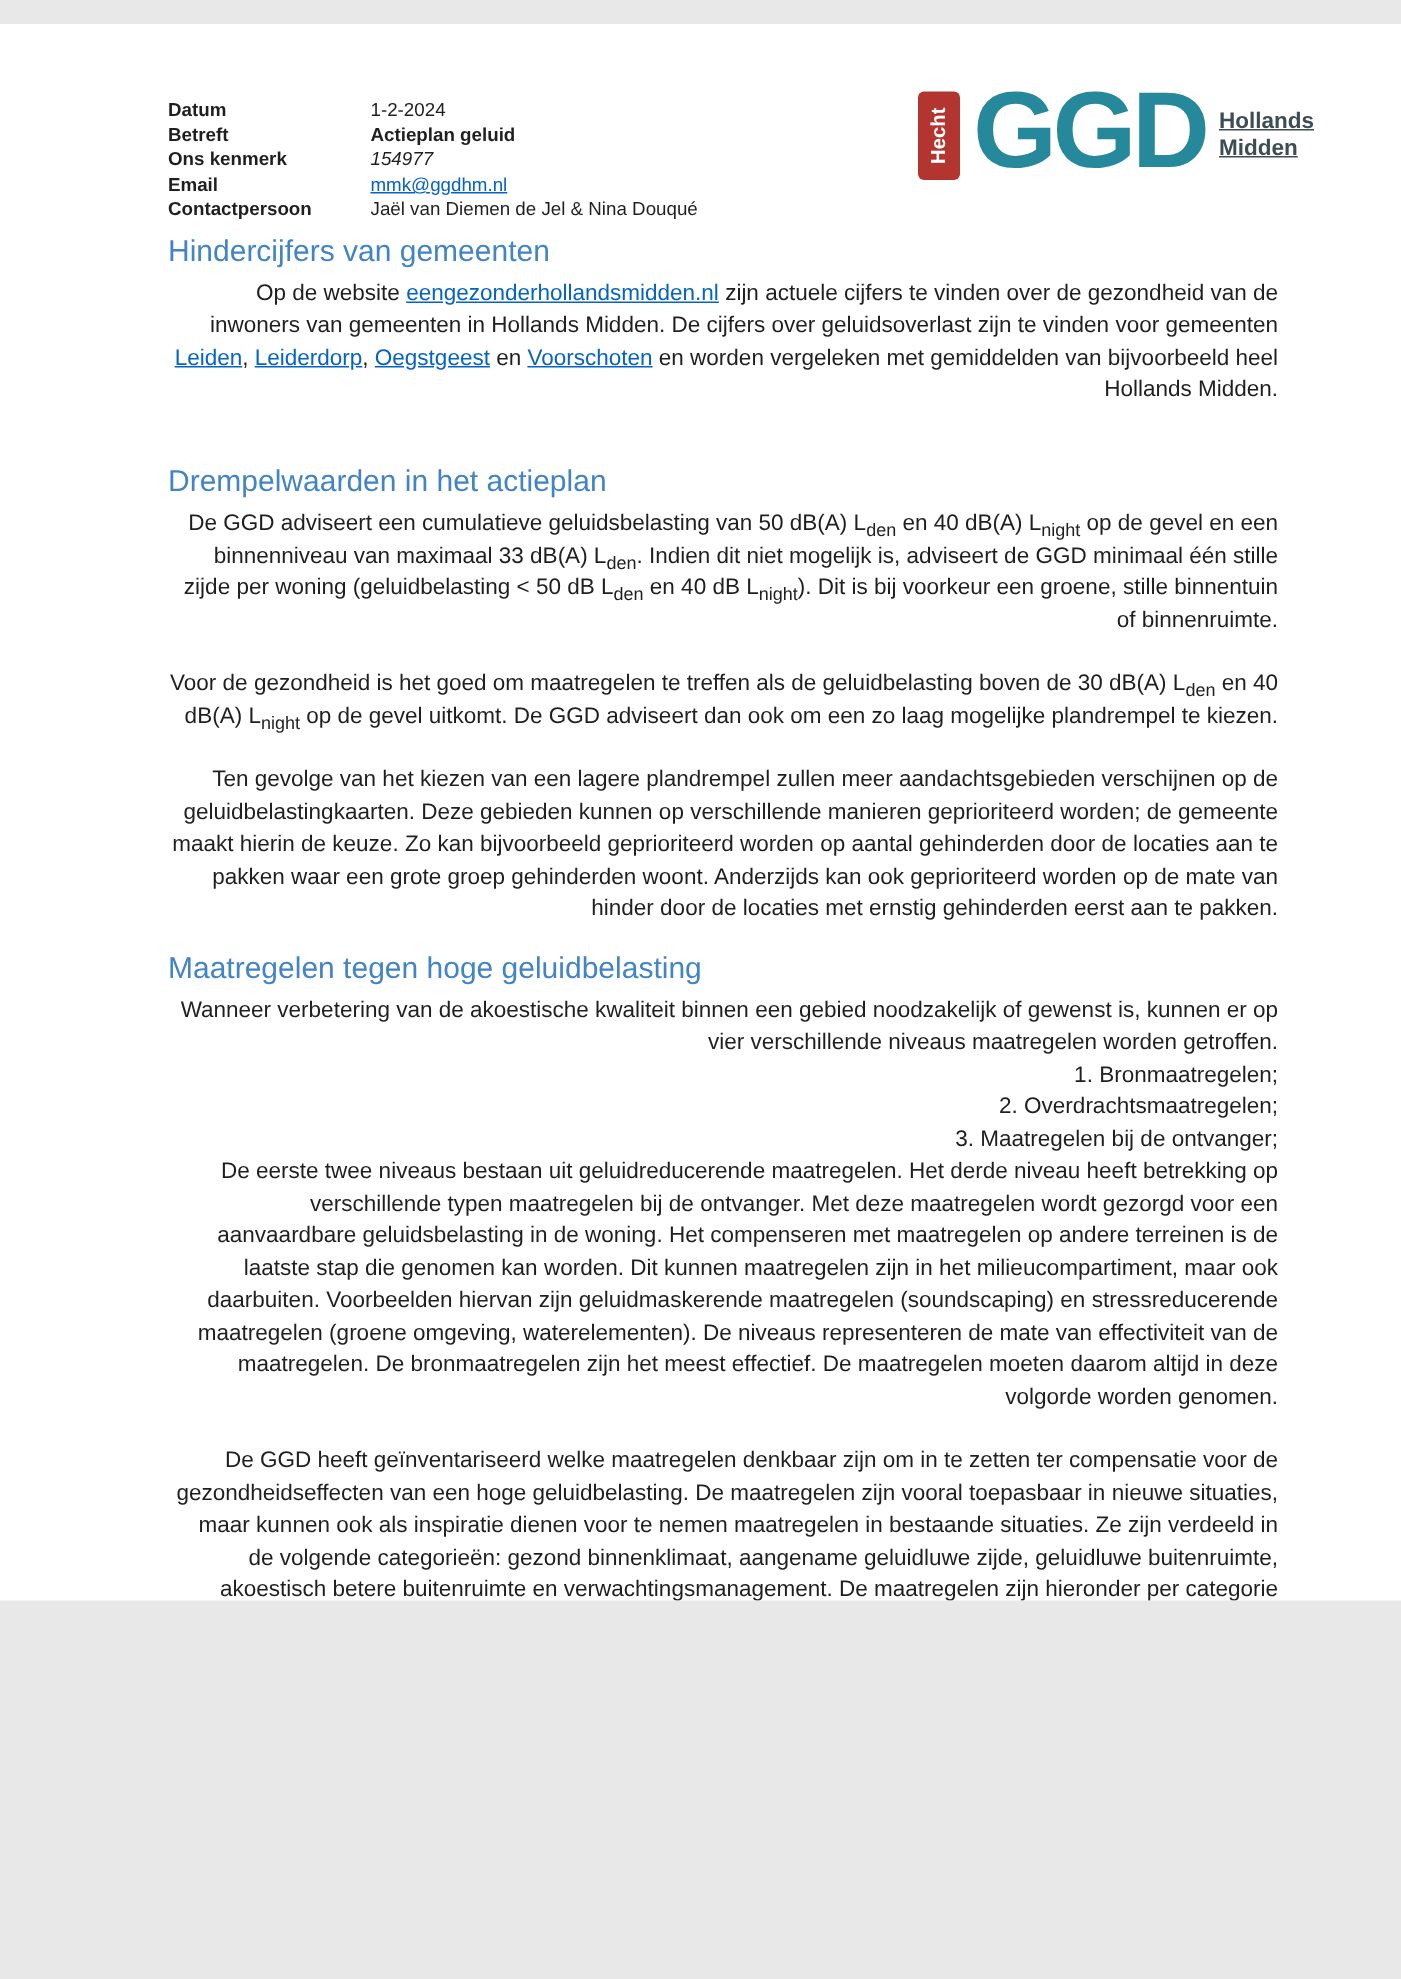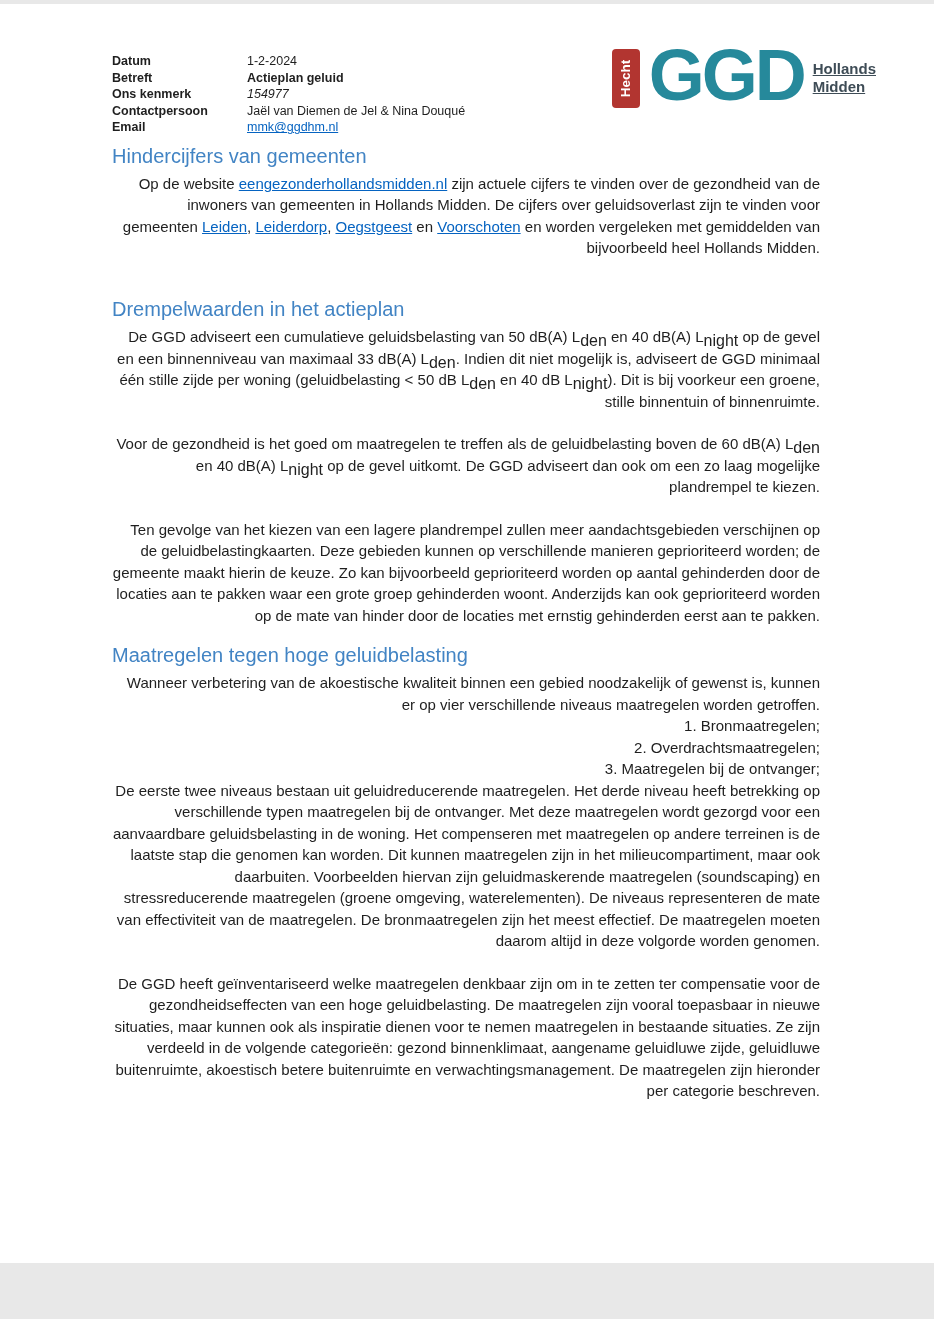--- a/index.html
+++ b/index.html
@@ -8,23 +8,23 @@
     --body-ink:#1f1f1f;
     --logo-red:#B23530;
     --logo-teal:#26899B;
     --logo-gray:#3E4C56;
   }
   *{box-sizing:border-box;}
   html,body{margin:0;padding:0;background:#e8e8e8;}
   body{font-family:"Liberation Sans",sans-serif;}
   .page{
     position:relative;
-    width:934px;height:1259px;
+    width:934px;height:1051px;
     background:#ffffff;
-    margin:4px auto;
+    margin:16px auto;
     overflow:hidden;
   }
   
   .header{
     display:flex;
     justify-content:space-between;
     align-items:flex-start;
     padding:49px 58px 0 112px;
   }
   .meta-block{min-width:400px;}
@@ -52,37 +52,37 @@
     margin-top:-2px;
   }
   .logo-region{
     font-size:15px;line-height:18px;
     color:var(--logo-gray);
     font-weight:bold;
     margin-top:11px;
     text-decoration:underline;
   }
   
-  .main{padding:9px 114px 0 112px;}
+  .main{padding:9px 82px 0 112px;}
   .doc-section{overflow:hidden;margin:0;}
   .section-heading{
     font-size:20px;line-height:22px;
     font-weight:400;
     color:var(--heading-blue);
     margin:0 0 6px;
   }
   .doc-paragraph, .doc-line{
     margin:0;
     font-size:15px;line-height:21.5px;
     color:var(--body-ink);
     text-align:right;
   }
   .doc-paragraph{margin-bottom:21px;}
   .doc-paragraph:last-child, .doc-line:last-child{margin-bottom:0;}
-  sub{font-size:16px;line-height:0;}
+  sub{font-size:12px;line-height:0;}
   a.hyperlink{color:var(--link-blue);text-decoration:underline;cursor:pointer;}
 </style>
 </head>
 <body>
 
 <div class="page">
 
   <div class="header">
     <div class="meta-block">
         <div class="meta-row">
@@ -91,26 +91,26 @@
         </div>
         <div class="meta-row">
           <span class="meta-label">Betreft</span>
           <span class="meta-value bold">Actieplan geluid</span>
         </div>
         <div class="meta-row">
           <span class="meta-label">Ons kenmerk</span>
           <span class="meta-value italic">154977</span>
         </div>
         <div class="meta-row">
+          <span class="meta-label">Email</span>
+          <a href="#" class="meta-value link">mmk@ggdhm.nl</a>
+        </div>
+        <div class="meta-row">
           <span class="meta-label">Contactpersoon</span>
           <span class="meta-value normal">Jaël van Diemen de Jel &amp; Nina Douqué</span>
-        </div>
-        <div class="meta-row">
-          <span class="meta-label">Email</span>
-          <a href="#" class="meta-value link">mmk@ggdhm.nl</a>
         </div>
       </div>
 
     <div class="logo">
       <div class="logo-hecht">
         <span>Hecht</span>
       </div>
       <div class="logo-ggd">GGD</div>
       <div class="logo-region">
         <div>Hollands</div>
@@ -120,21 +120,21 @@
   </div>
 
   <div class="main">
       <section class="doc-section" style="margin-top: 0px;">
         <h2 class="section-heading">Hindercijfers van gemeenten</h2>
         <p class="doc-paragraph"><span>Op de website </span><a href="#" class="hyperlink">eengezonderhollandsmidden.nl</a><span> zijn actuele cijfers te vinden over de gezondheid van de inwoners van gemeenten in Hollands Midden. De cijfers over geluidsoverlast zijn te vinden voor gemeenten </span><a href="#" class="hyperlink">Leiden</a><span>, </span><a href="#" class="hyperlink">Leiderdorp</a><span>, </span><a href="#" class="hyperlink">Oegstgeest</a><span> en </span><a href="#" class="hyperlink">Voorschoten</a><span> en worden vergeleken met gemiddelden van bijvoorbeeld heel Hollands Midden.</span></p>
       </section>
       <section class="doc-section" style="margin-top: 39.5px;">
         <h2 class="section-heading">Drempelwaarden in het actieplan</h2>
         <p class="doc-paragraph"><span>De GGD adviseert een cumulatieve geluidsbelasting van 50 dB(A) L</span><sub>den</sub><span> en 40 dB(A) L</span><sub>night</sub><span> op de gevel en een binnenniveau van maximaal 33 dB(A) L</span><sub>den</sub><span>. Indien dit niet mogelijk is, adviseert de GGD minimaal één stille zijde per woning (geluidbelasting &lt; 50 dB L</span><sub>den</sub><span> en 40 dB L</span><sub>night</sub><span>). Dit is bij voorkeur een groene, stille binnentuin of binnenruimte.</span></p>
-        <p class="doc-paragraph"><span>Voor de gezondheid is het goed om maatregelen te treffen als de geluidbelasting boven de 60 dB(A) L</span><sub>den</sub><span> en 40 dB(A) L</span><sub>night</sub><span> op de gevel uitkomt. De GGD adviseert dan ook om een zo laag mogelijke plandrempel te kiezen.</span></p>
+        <p class="doc-paragraph"><span>Voor de gezondheid is het goed om maatregelen te treffen als de geluidbelasting boven de 30 dB(A) L</span><sub>den</sub><span> en 40 dB(A) L</span><sub>night</sub><span> op de gevel uitkomt. De GGD adviseert dan ook om een zo laag mogelijke plandrempel te kiezen.</span></p>
         <p class="doc-paragraph"><span>Ten gevolge van het kiezen van een lagere plandrempel zullen meer aandachtsgebieden verschijnen op de geluidbelastingkaarten. Deze gebieden kunnen op verschillende manieren geprioriteerd worden; de gemeente maakt hierin de keuze. Zo kan bijvoorbeeld geprioriteerd worden op aantal gehinderden door de locaties aan te pakken waar een grote groep gehinderden woont. Anderzijds kan ook geprioriteerd worden op de mate van hinder door de locaties met ernstig gehinderden eerst aan te pakken.</span></p>
       </section>
       <section class="doc-section" style="margin-top: 18px;">
         <h2 class="section-heading">Maatregelen tegen hoge geluidbelasting</h2>
         <p class="doc-line"><span>Wanneer verbetering van de akoestische kwaliteit binnen een gebied noodzakelijk of gewenst is, kunnen er op vier verschillende niveaus maatregelen worden getroffen.</span></p>
         <p class="doc-line"><span>1. Bronmaatregelen;</span></p>
         <p class="doc-line"><span>2. Overdrachtsmaatregelen;</span></p>
         <p class="doc-line"><span>3. Maatregelen bij de ontvanger;</span></p>
         <p class="doc-paragraph"><span>De eerste twee niveaus bestaan uit geluidreducerende maatregelen. Het derde niveau heeft betrekking op verschillende typen maatregelen bij de ontvanger. Met deze maatregelen wordt gezorgd voor een aanvaardbare geluidsbelasting in de woning. Het compenseren met maatregelen op andere terreinen is de laatste stap die genomen kan worden. Dit kunnen maatregelen zijn in het milieucompartiment, maar ook daarbuiten. Voorbeelden hiervan zijn geluidmaskerende maatregelen (soundscaping) en stressreducerende maatregelen (groene omgeving, waterelementen). De niveaus representeren de mate van effectiviteit van de maatregelen. De bronmaatregelen zijn het meest effectief. De maatregelen moeten daarom altijd in deze volgorde worden genomen.</span></p>
         <p class="doc-paragraph"><span>De GGD heeft geïnventariseerd welke maatregelen denkbaar zijn om in te zetten ter compensatie voor de gezondheidseffecten van een hoge geluidbelasting. De maatregelen zijn vooral toepasbaar in nieuwe situaties, maar kunnen ook als inspiratie dienen voor te nemen maatregelen in bestaande situaties. Ze zijn verdeeld in de volgende categorieën: gezond binnenklimaat, aangename geluidluwe zijde, geluidluwe buitenruimte, akoestisch betere buitenruimte en verwachtingsmanagement. De maatregelen zijn hieronder per categorie beschreven.</span></p>

